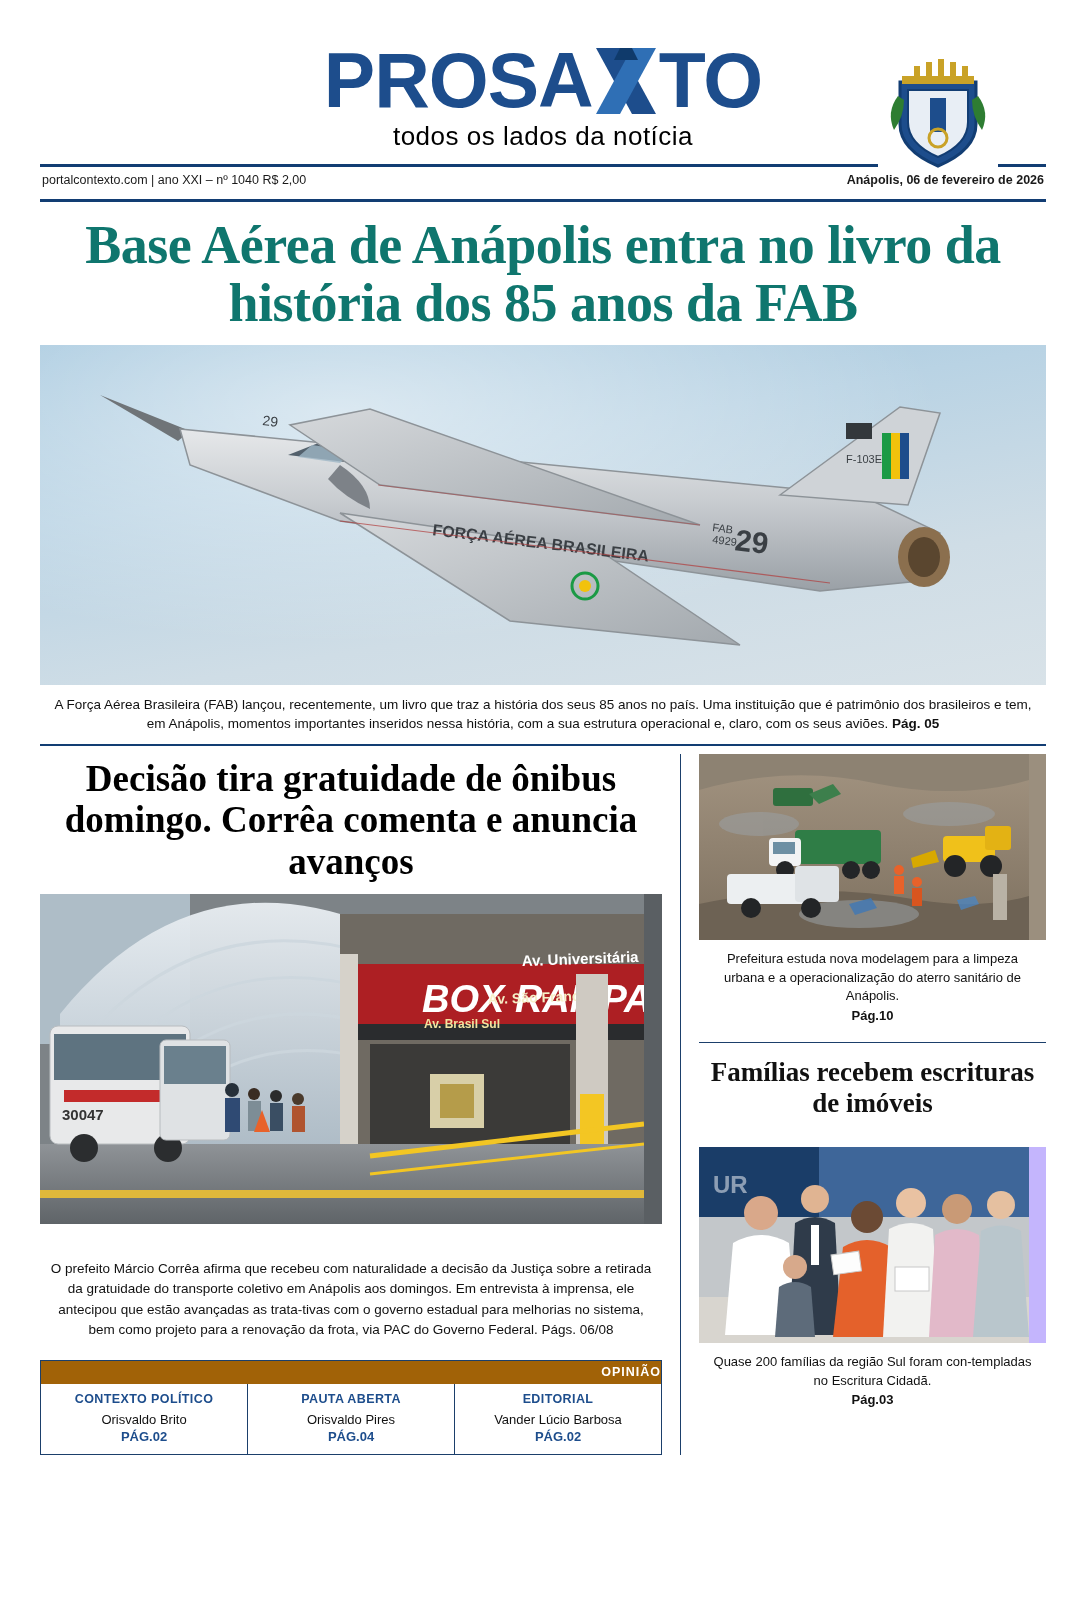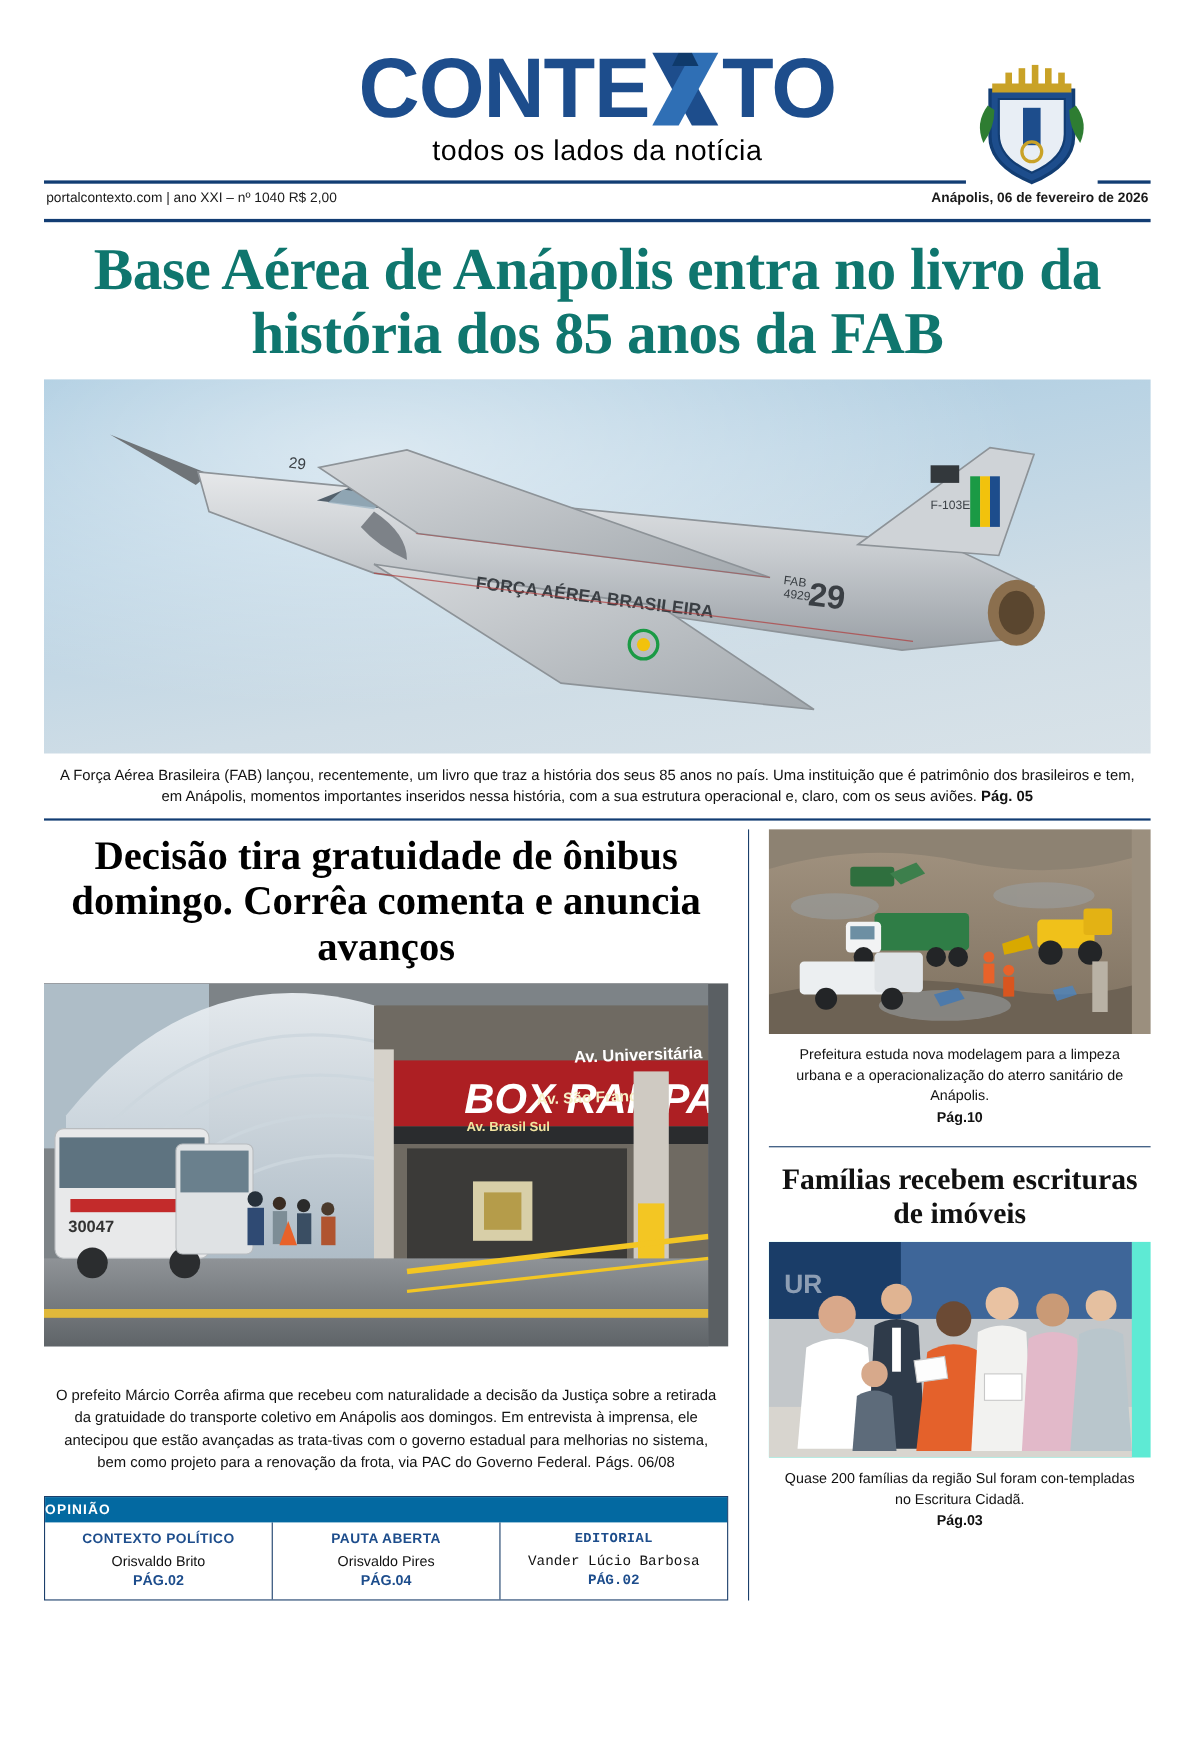--- a/index.html
+++ b/index.html
@@ -146,38 +146,38 @@
     padding: 12px 6px 6px 6px;
     margin-top: 23px;
   }
 
   
   .opinion {
     margin-top: 14px;
     border: 1px solid #1b3f6b;
   }
   .opinion-head {
-    background: #0369a1;
+    background: #a16207;
     color: #fff;
-    text-align: left;
+    text-align: right;
     font-size: 12.5px;
     font-weight: bold;
     letter-spacing: 1px;
     padding: 4px 0 5px 0;
   }
   .opinion-cols {
     display: flex;
   }
   .opinion-cell {
     flex: 1;
     text-align: center;
     padding: 8px 4px 10px 4px;
     border-right: 1px solid #1b3f6b;
   }
-  .opinion-cell:last-child { border-right: none; font-family: Liberation Mono, monospace; }
+  .opinion-cell:last-child { border-right: none; }
   .opinion-cell .sec {
     color: #1d4d8c;
     font-weight: bold;
     font-size: 12.5px;
     letter-spacing: 0.4px;
     margin-bottom: 6px;
   }
   .opinion-cell .who { font-size: 13px; margin-bottom: 2px; }
   .opinion-cell .pg { font-size: 13px; font-weight: bold; color: #1d4d8c; }
 
@@ -198,32 +198,33 @@
   .r-caption {
     font-size: 13px;
     line-height: 1.45;
     text-align: center;
     padding: 10px 6px 4px 6px;
   }
   .r-caption .pg { display:block; font-weight: bold; margin-top: 1px; }
   .r-divider { height: 1px; background: #1b3f6b; margin: 12px 0 12px 0; }
   .photo-people {
     width: 100%; height: 196px; position: relative; overflow: hidden;
-    background: #5eead4;
+    background: #c4b5fd;
+    margin-top: 18px;
   }
 </style>
 </head>
 <body>
 
 <div class="page">
 
   <div class="masthead">
     <div class="logo-block">
       <div class="logo-word">
-        <span>CONTE</span>
+        <span>PROSA</span>
         <span class="x-mark">
           <svg width="64" height="70" viewBox="0 0 64 70">
             <polygon points="2,2 26,2 62,68 38,68" fill="#1d4d8c"></polygon>
             <polygon points="62,2 38,2 2,68 26,68" fill="#2f6fb5"></polygon>
             <polygon points="26,2 38,2 44,14 20,14" fill="#0f3a6b"></polygon>
           </svg>
         </span>
         <span>TO</span>
       </div>
       <div class="logo-tag">todos os lados da notícia</div>

